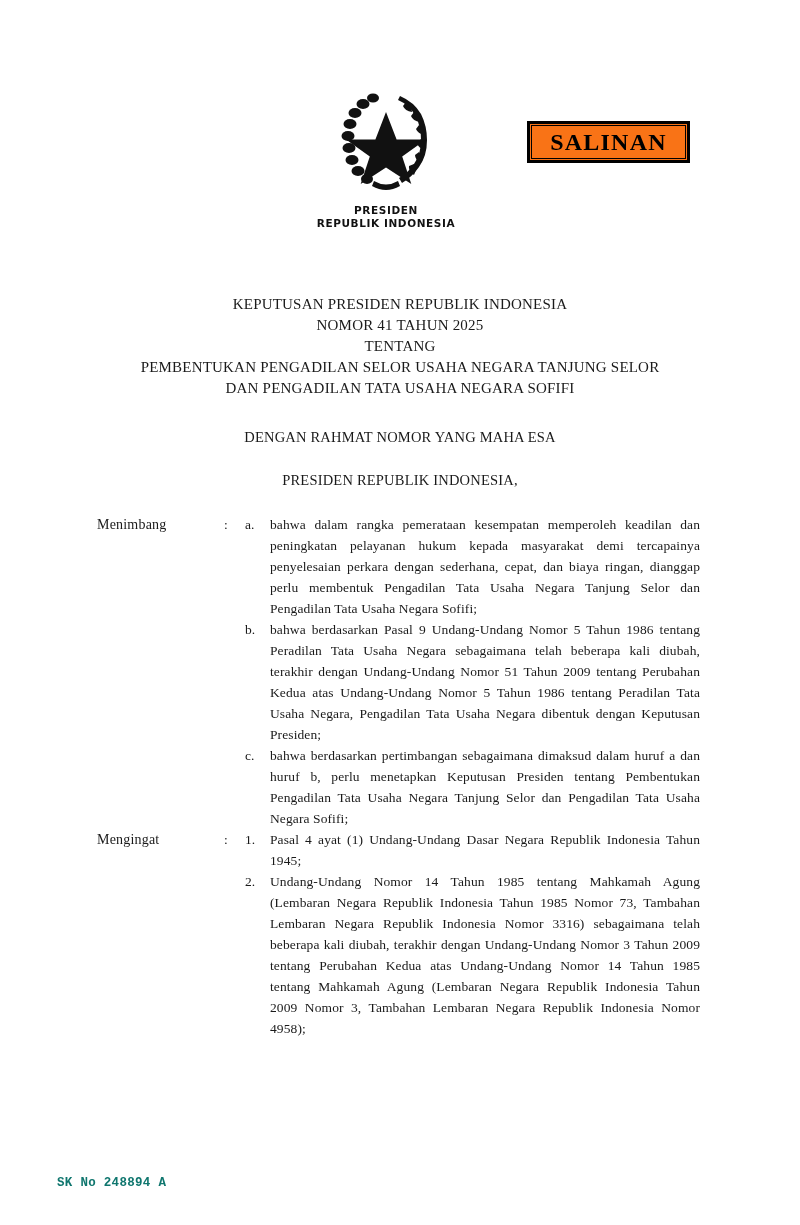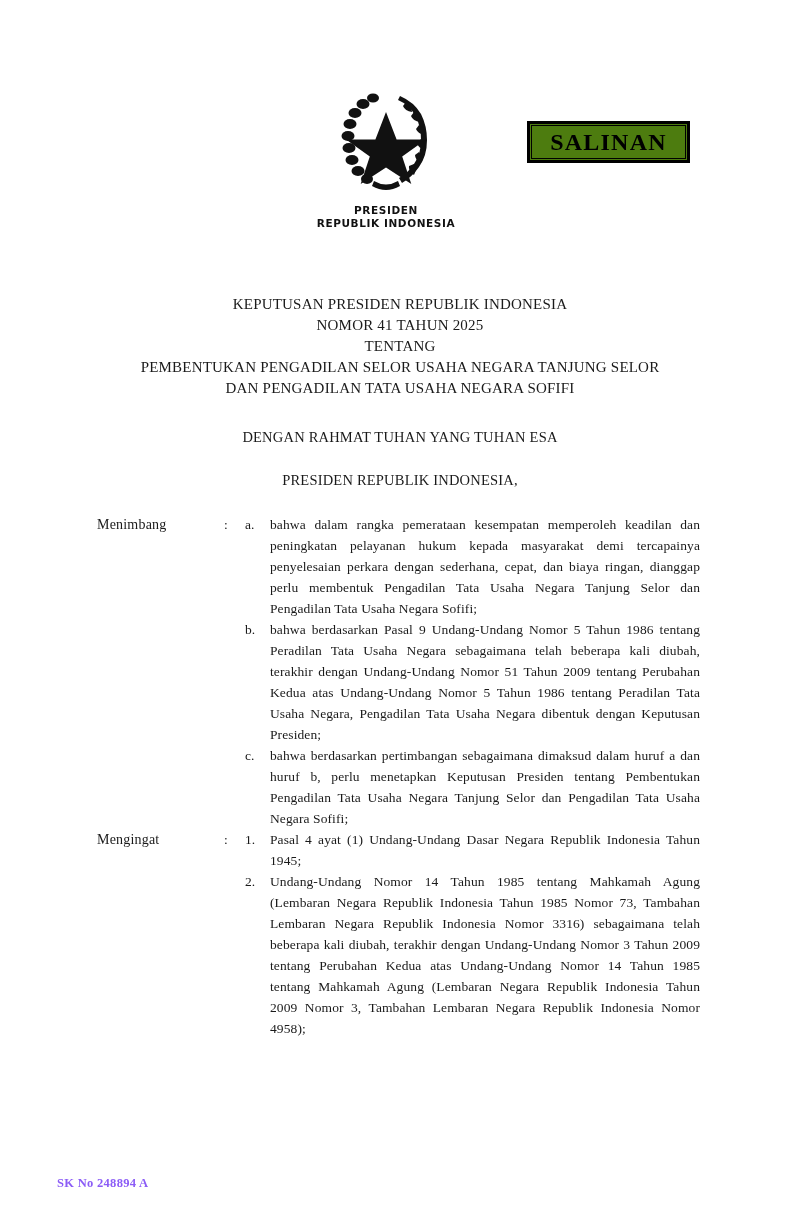--- a/index.html
+++ b/index.html
@@ -60,21 +60,21 @@
     position: absolute;
     left: 527px;
     top: 121px;
     width: 163px;
     height: 42px;
     border: 3px solid #000;
     box-sizing: border-box;
     display: flex;
     align-items: center;
     justify-content: center;
-    background: #4d7c0f;
+    background: #f97316;
   }
   .salinan-box .salinan-inner {
     border: 1px solid #000;
     width: 153px;
     height: 32px;
     display: flex;
     align-items: center;
     justify-content: center;
   }
   .salinan-text {
@@ -190,25 +190,25 @@
     text-align: right;
     font-size: 13.5px;
     line-height: 21px;
     letter-spacing: 0.2px;
   }
 
   .sk-code {
     position: absolute;
     left: 57px;
     top: 1176px;
-    font-family: Liberation Serif, serif;
+    font-family: Liberation Mono, monospace;
     font-weight: bold;
     font-size: 12.5px;
     letter-spacing: 0.3px;
-    color: #8b5cf6;
+    color: #0f766e;
     text-align: center;
   }
 </style>
 </head>
 <body>
 
 <div class="page">
 
   <div class="header-zone">
 
@@ -259,21 +259,21 @@
   </div>
 
   <div class="title-block">
     <span class="tline">KEPUTUSAN PRESIDEN REPUBLIK INDONESIA</span>
     <span class="tline">NOMOR 41 TAHUN 2025</span>
     <span class="tline">TENTANG</span>
     <span class="tline">PEMBENTUKAN PENGADILAN SELOR USAHA NEGARA TANJUNG SELOR</span>
     <span class="tline">DAN PENGADILAN TATA USAHA NEGARA SOFIFI</span>
   </div>
 
-  <div class="rahmat">DENGAN RAHMAT TUHAN YANG TUHAN ESA</div>
+  <div class="rahmat">DENGAN RAHMAT NOMOR YANG MAHA ESA</div>
   <div class="presiden-line">PRESIDEN REPUBLIK INDONESIA,</div>
 
   <div class="clauses">
 
     <div class="clause-group">
       <div class="clause-label">Menimbang</div>
       <div class="clause-colon">:</div>
       <ul class="items">
         <li class="item">
           <span class="item-marker">a.</span>

